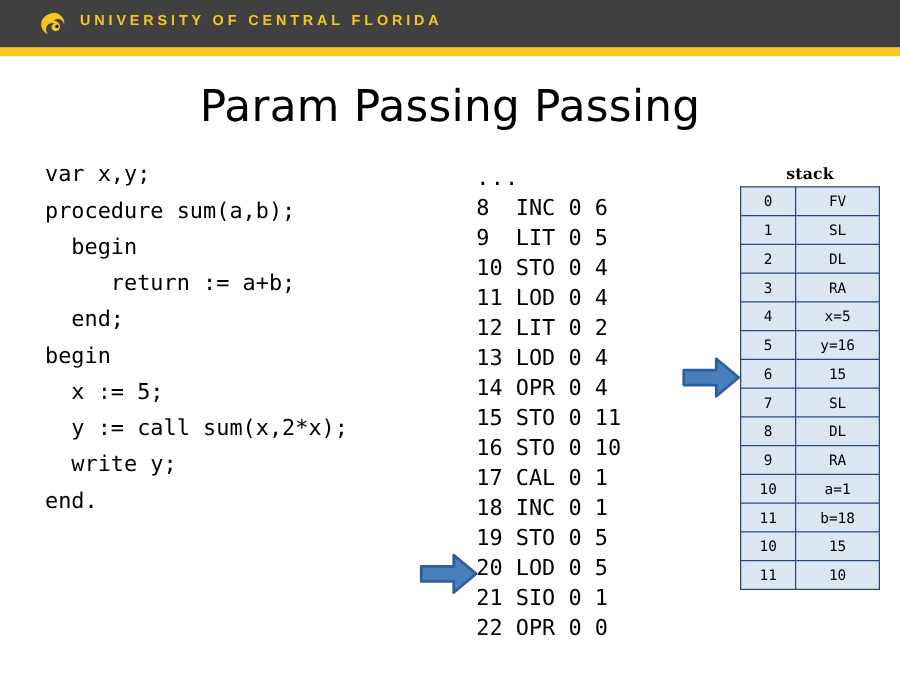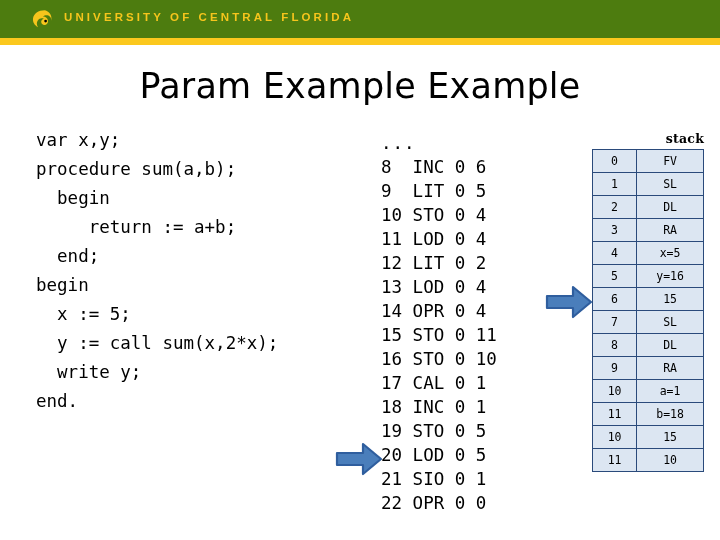--- a/index.html
+++ b/index.html
@@ -14,21 +14,21 @@
     overflow: hidden;
     position: relative;
   }
 
   
   #header-banner {
     position: absolute;
     left: 0; top: 0;
     width: 720px;
     height: 38px;
-    background: #4d7c0f;
+    background: #404040;
     overflow: hidden;
   }
   #header-logo-mark {
     position: absolute;
     left: 30px; top: 9px;
     width: 24px; height: 22px;
   }
   #header-wordmark {
     position: absolute;
     left: 64px;
@@ -102,21 +102,21 @@
   #arrow-to-instruction { left: 335px; top: 442px; }
 
   
   #stack-panel {
     position: absolute;
     left: 592px;
     top: 131px;
   }
   #stack-caption {
     width: 112px;
-    text-align: right;
+    text-align: center;
     font-family: "DejaVu Serif", serif;
     font-size: 12.5px;
     font-weight: bold;
     color: #000000;
     margin-bottom: 3px;
     letter-spacing: 0.2px;
   }
   #stack-table {
     border-collapse: collapse;
     width: 112px;
@@ -149,21 +149,21 @@
                C16.6 15.8 18.2 14.0 18.0 11.9 C17.8 9.4 15.6 7.6 13.0 7.6
                C14.4 6.2 16.6 5.8 18.4 6.6 C20.4 7.5 21.5 9.6 21.1 11.7
                C22.2 8.0 20.6 4.2 17.2 2.3 C16.3 1.7 15.4 1.3 14.5 1.2 Z" fill="#f6c51c"></path>
       <circle cx="15.6" cy="12.1" r="1.35" fill="#000000"></circle>
     </svg>
   </span>
   <div id="header-wordmark">UNIVERSITY OF CENTRAL FLORIDA</div>
 </div>
 <div id="header-gold-bar"></div>
 
-<div id="slide-title">Param Example Example</div>
+<div id="slide-title">Param Passing Passing</div>
 
 <div id="source-code-block"><div class="code-line">var x,y;</div><div class="code-line">procedure sum(a,b);</div><div class="code-line">  begin</div><div class="code-line">     return := a+b;</div><div class="code-line">  end;</div><div class="code-line">begin</div><div class="code-line">  x := 5;</div><div class="code-line">  y := call sum(x,2*x);</div><div class="code-line">  write y;</div><div class="code-line">end.</div></div>
 
 <div id="instruction-listing"><span class="instr-line instr-ellipsis">...</span><span class="instr-line">8  INC 0 6</span><span class="instr-line">9  LIT 0 5</span><span class="instr-line">10 STO 0 4</span><span class="instr-line">11 LOD 0 4</span><span class="instr-line">12 LIT 0 2</span><span class="instr-line">13 LOD 0 4</span><span class="instr-line">14 OPR 0 4</span><span class="instr-line">15 STO 0 11</span><span class="instr-line">16 STO 0 10</span><span class="instr-line">17 CAL 0 1</span><span class="instr-line">18 INC 0 1</span><span class="instr-line">19 STO 0 5</span><span class="instr-line">20 LOD 0 5</span><span class="instr-line">21 SIO 0 1</span><span class="instr-line">22 OPR 0 0</span></div>
 
 <span class="block-arrow" id="arrow-to-instruction">
   <svg width="48" height="34" viewBox="0 0 48 34" xmlns="http://www.w3.org/2000/svg">
     <path d="M2 11 L28 11 L28 2 L46 17 L28 32 L28 23 L2 23 Z" fill="#4a7ebb" stroke="#2f5e9e" stroke-width="2.2" stroke-linejoin="round"></path>
   </svg>
 </span>

